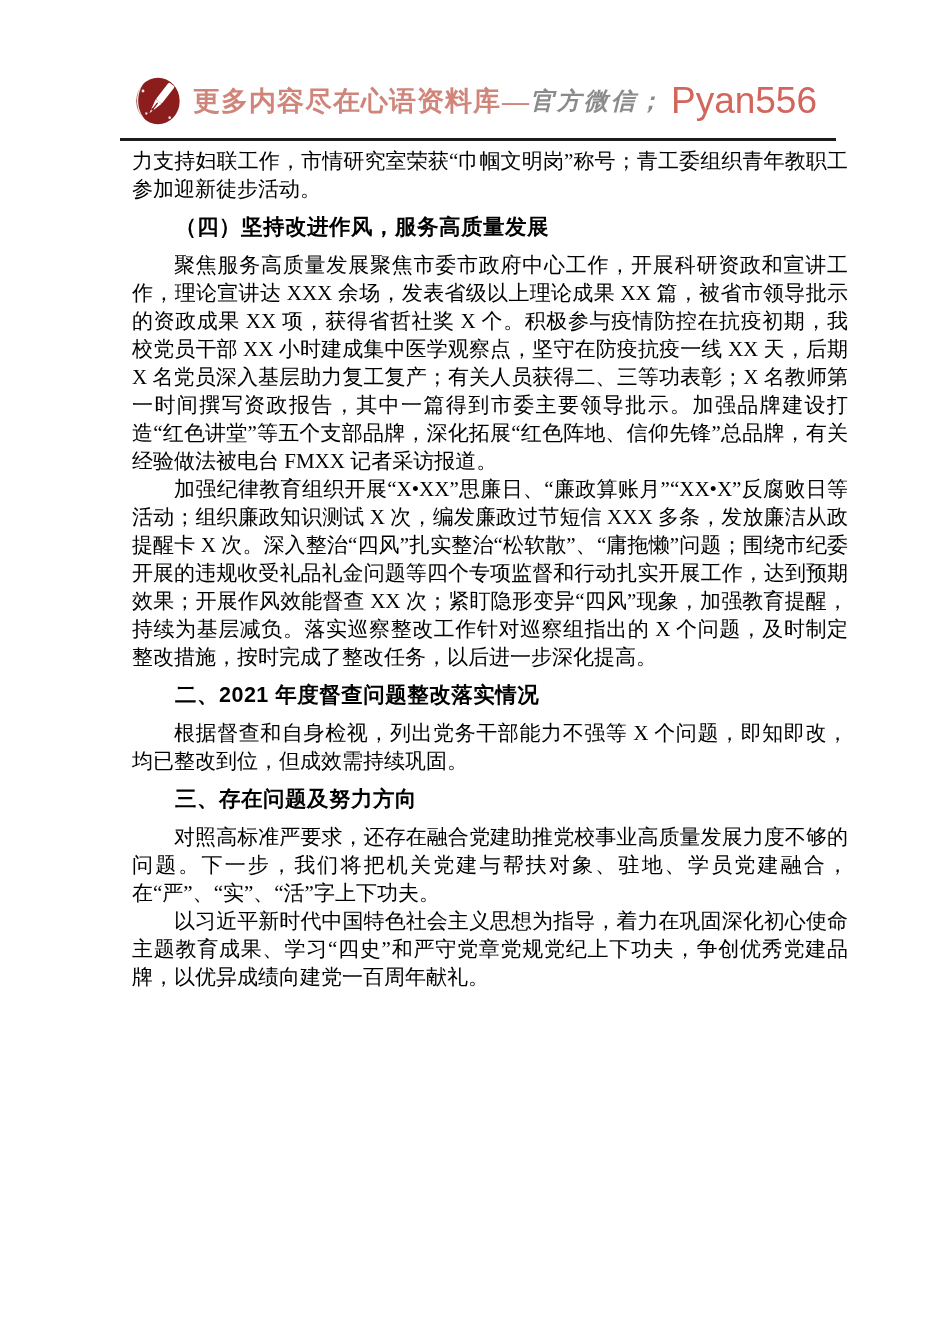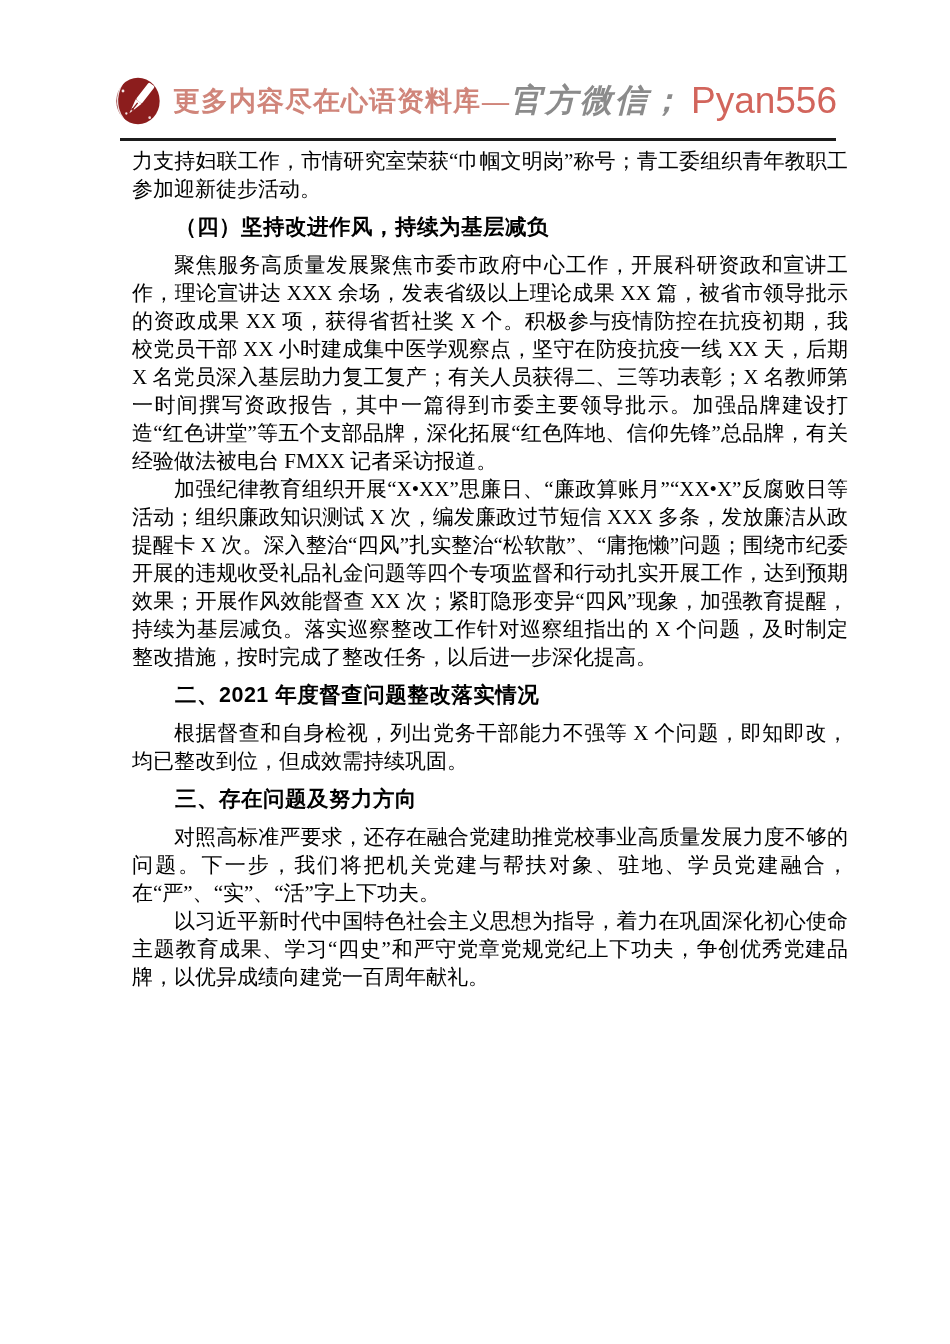--- a/index.html
+++ b/index.html
@@ -46,21 +46,21 @@
     font-family: "Liberation Serif", serif;
     font-weight: 700;
     font-size: 27px;
     color: #d0857a;
     margin: 0 1px;
   }
   .wechat-label {
     font-family: "Liberation Serif", serif;
     font-style: italic;
     font-weight: 700;
-    font-size: 32px;
+    font-size: 24px;
     color: #8b8b8b;
     letter-spacing: 3px;
   }
   .wechat-id {
     font-family: "Liberation Sans", sans-serif;
     font-size: 37px;
     color: #d2655c;
     margin-left: 6px;
   }
   .brand-bottom .brand-text,
@@ -129,21 +129,21 @@
     <span class="brand-text">更多内容尽在心语资料库</span>
     <span class="brand-dash">—</span>
     <span class="wechat-label">官方微信；</span>
     <span class="wechat-id">Pyan556</span>
   </div>
 
   <div class="rule"></div>
 
   <main class="doc">
     <p class="cont">力支持妇联工作，市情研究室荣获“巾帼文明岗”称号；青工委组织青年教职工参加迎新徒步活动。</p>
-    <h2>（四）坚持改进作风，持续为基层减负</h2>
+    <h2>（四）坚持改进作风，服务高质量发展</h2>
     <p>聚焦服务高质量发展聚焦市委市政府中心工作，开展科研资政和宣讲工作，理论宣讲达 XXX 余场，发表省级以上理论成果 XX 篇，被省市领导批示的资政成果 XX 项，获得省哲社奖 X 个。积极参与疫情防控在抗疫初期，我校党员干部 XX 小时建成集中医学观察点，坚守在防疫抗疫一线 XX 天，后期 X 名党员深入基层助力复工复产；有关人员获得二、三等功表彰；X 名教师第一时间撰写资政报告，其中一篇得到市委主要领导批示。加强品牌建设打造“红色讲堂”等五个支部品牌，深化拓展“红色阵地、信仰先锋”总品牌，有关经验做法被电台 FMXX 记者采访报道。</p>
     <p>加强纪律教育组织开展“X•XX”思廉日、“廉政算账月”“XX•X”反腐败日等活动；组织廉政知识测试 X 次，编发廉政过节短信 XXX 多条，发放廉洁从政提醒卡 X 次。深入整治“四风”扎实整治“松软散”、“庸拖懒”问题；围绕市纪委开展的违规收受礼品礼金问题等四个专项监督和行动扎实开展工作，达到预期效果；开展作风效能督查 XX 次；紧盯隐形变异“四风”现象，加强教育提醒，持续为基层减负。落实巡察整改工作针对巡察组指出的 X 个问题，及时制定整改措施，按时完成了整改任务，以后进一步深化提高。</p>
     <h2>二、2021 年度督查问题整改落实情况</h2>
     <p>根据督查和自身检视，列出党务干部能力不强等 X 个问题，即知即改，均已整改到位，但成效需持续巩固。</p>
     <h2>三、存在问题及努力方向</h2>
     <p>对照高标准严要求，还存在融合党建助推党校事业高质量发展力度不够的问题。下一步，我们将把机关党建与帮扶对象、驻地、学员党建融合，在“严”、“实”、“活”字上下功夫。</p>
     <p>以习近平新时代中国特色社会主义思想为指导，着力在巩固深化初心使命主题教育成果、学习“四史”和严守党章党规党纪上下功夫，争创优秀党建品牌，以优异成绩向建党一百周年献礼。</p>
   </main>
 
   <div class="brand brand-bottom">

